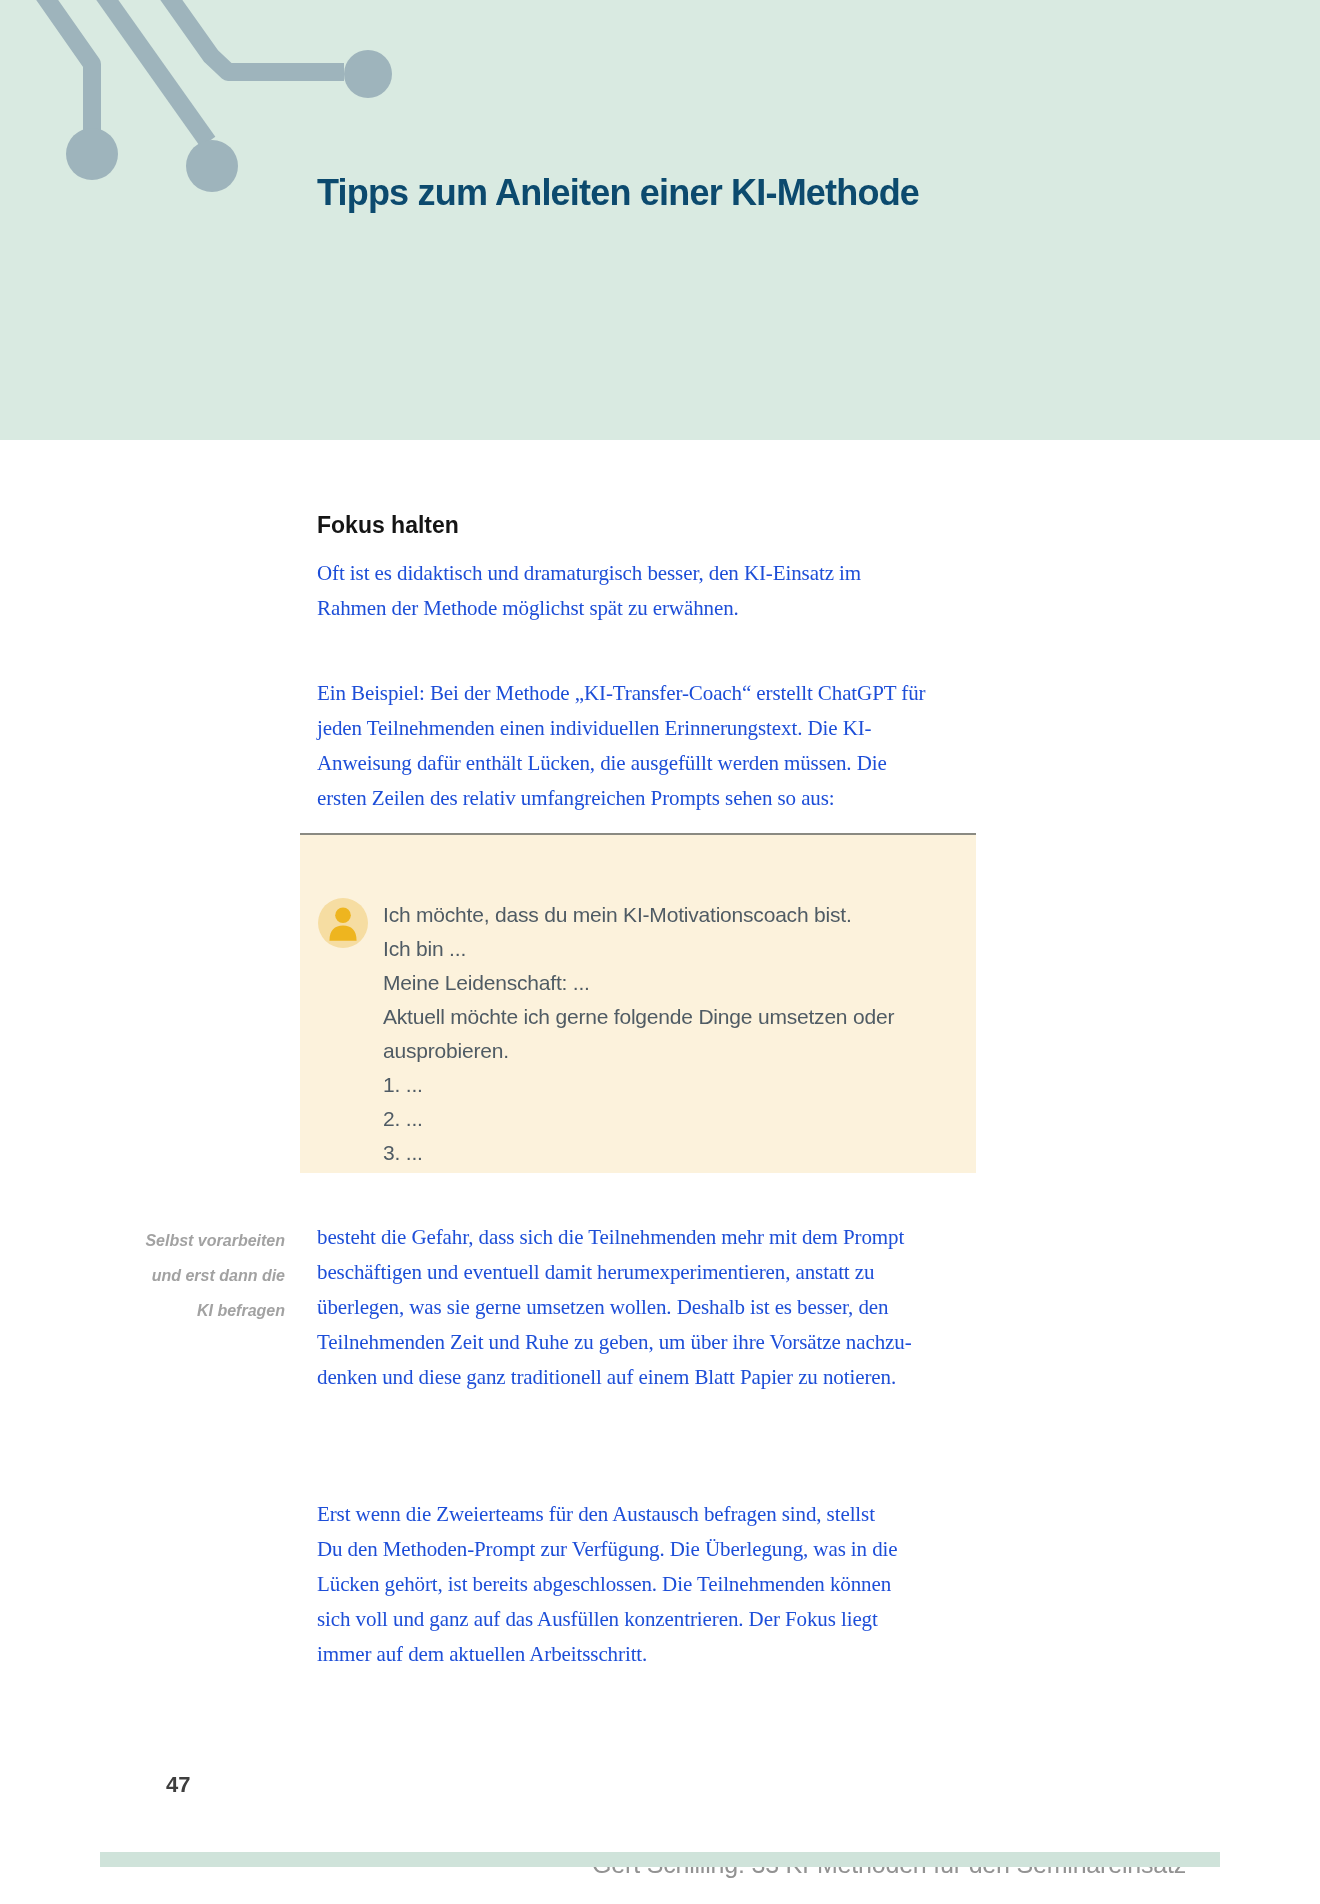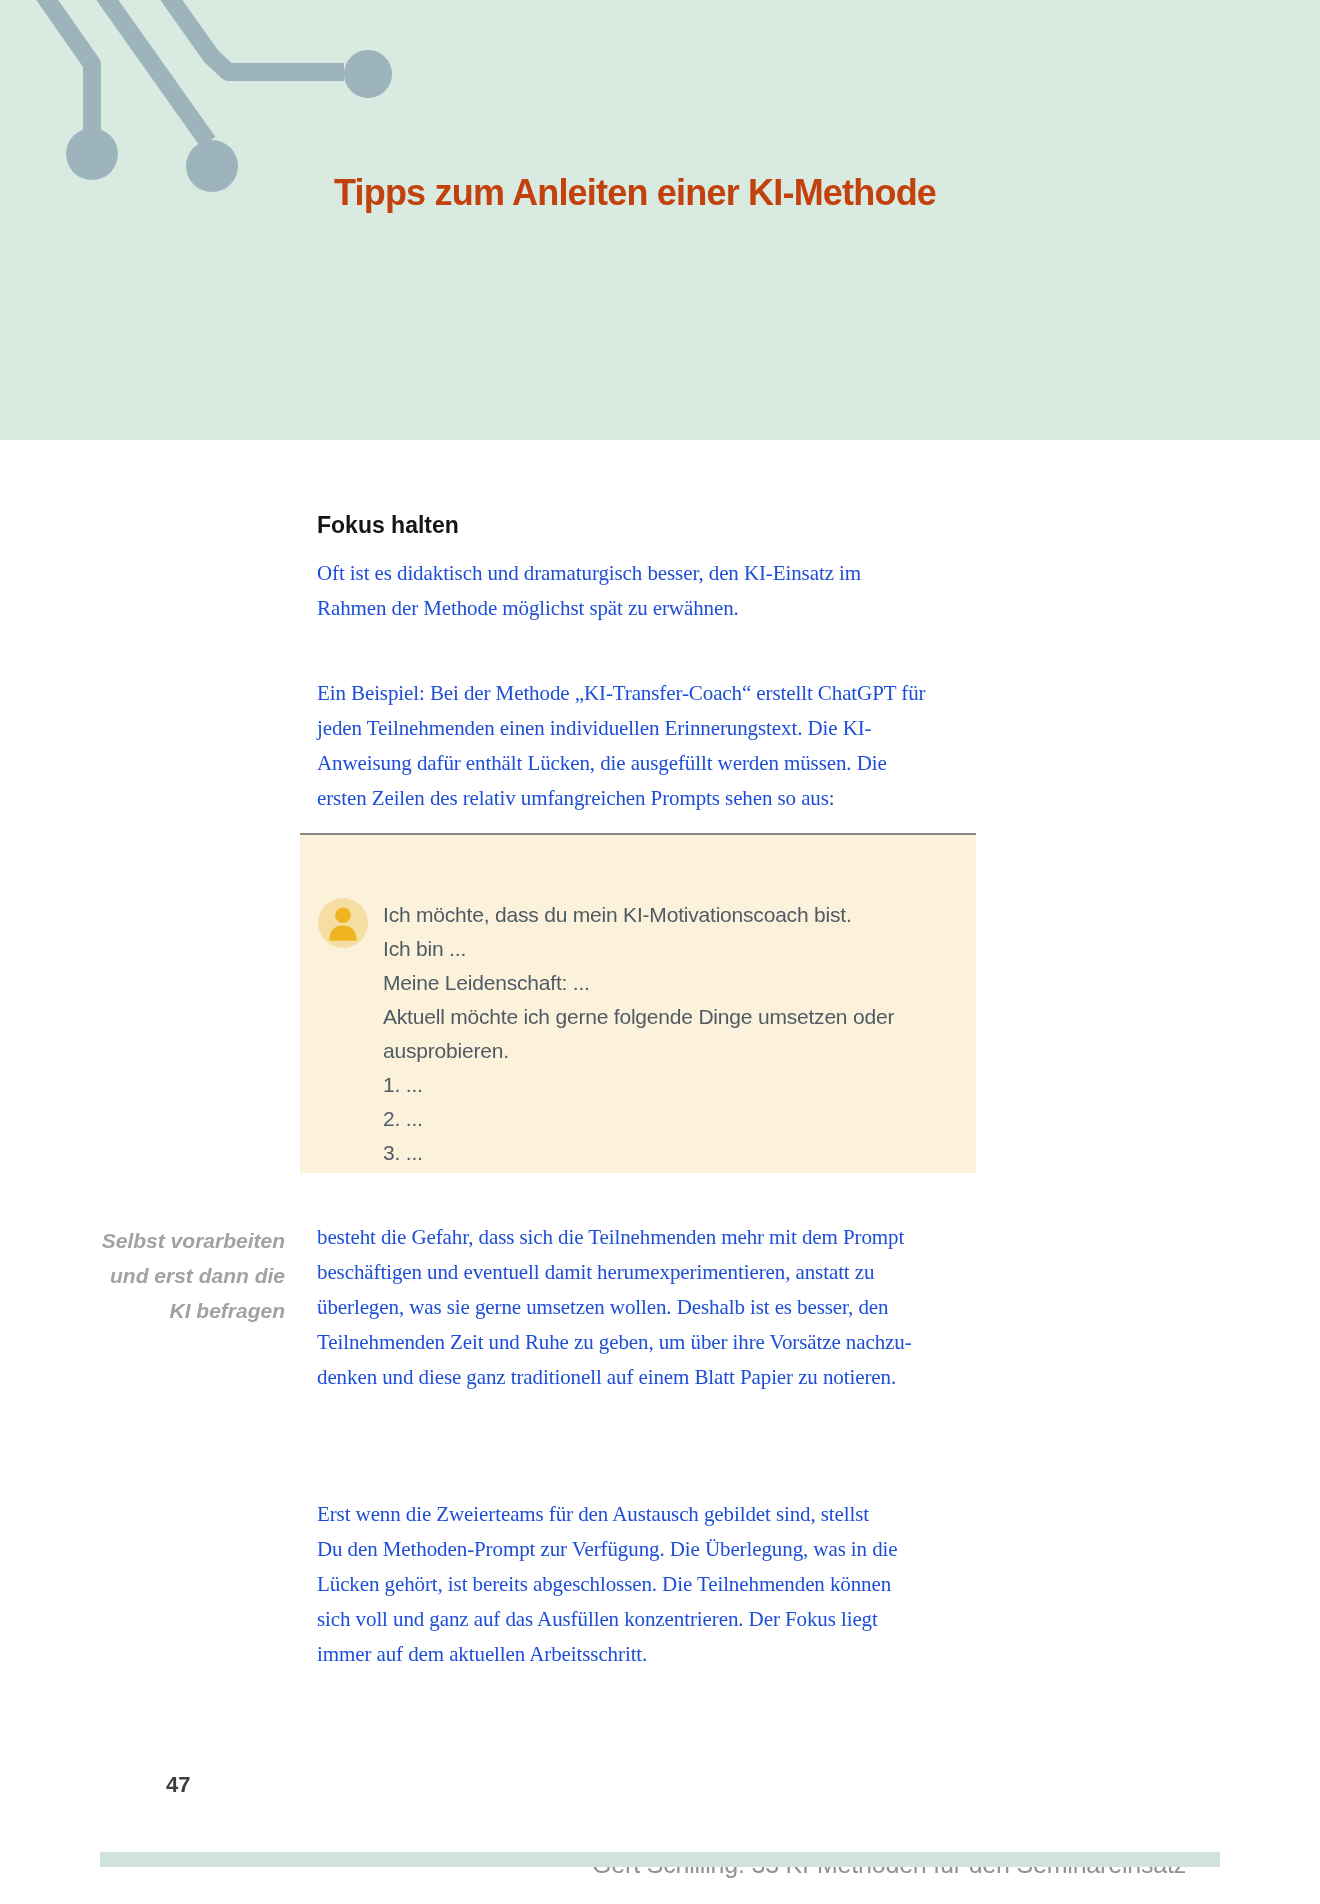--- a/index.html
+++ b/index.html
@@ -7,23 +7,23 @@
     width:1320px; height:1904px; position:relative;
     background:#ffffff; overflow:hidden;
     font-family:"Liberation Serif", serif;
   }
   .band {
     position:absolute; left:0; top:0; width:1320px; height:440px;
     background:#d9eae1;
   }
   .circuit { position:absolute; left:0; top:0; }
   .page-title {
-    position:absolute; left:334px; top:172px; margin:0;
+    position:absolute; left:317px; top:172px; margin:0;
     font-family:"Liberation Sans", sans-serif; font-weight:bold;
-    font-size:36px; letter-spacing:-0.8px; color:#c2410c; white-space:nowrap;
+    font-size:36px; letter-spacing:-0.8px; color:#0c4a6e; white-space:nowrap;
   }
   .section-heading {
     position:absolute; left:317px; top:512px; margin:0;
     font-family:"Liberation Sans", sans-serif; font-weight:bold;
     font-size:23px; color:#151515; white-space:nowrap;
   }
   .para {
     position:absolute; left:317px;
     font-size:21px; line-height:35px; letter-spacing:-0.1px;
     color:#1d4ed8; white-space:nowrap;
@@ -40,21 +40,21 @@
   .box-lines {
     position:absolute; left:83px; top:63px;
     font-family:"Liberation Sans", sans-serif;
     font-size:21px; line-height:34px; letter-spacing:-0.2px;
     color:#4f5b64; white-space:nowrap;
   }
   .margin-note {
     position:absolute; left:40px; top:1223px; width:245px;
     text-align:right; font-family:"Liberation Sans", sans-serif;
     font-style:italic; font-weight:bold;
-    font-size:21px; line-height:35px; color:#a2a2a2; white-space:nowrap;
+    font-size:16px; line-height:35px; color:#a2a2a2; white-space:nowrap;
   }
   .footer-num {
     position:absolute; left:166px; top:1772px;
     font-family:"Liberation Sans", sans-serif; font-weight:bold;
     font-size:22px; color:#3e3e3e;
   }
   .footer-title {
     position:absolute; left:0; top:1850px; width:1186px; text-align:right;
     font-family:"Liberation Sans", sans-serif;
     font-size:25px; letter-spacing:-0.2px; color:#929292; white-space:nowrap;
@@ -126,21 +126,21 @@
 
     <div class="para p3">
         <div>besteht die Gefahr, dass sich die Teilnehmenden mehr mit dem Prompt</div>
         <div>beschäftigen und eventuell damit herumexperimentieren, anstatt zu</div>
         <div>überlegen, was sie gerne umsetzen wollen. Deshalb ist es besser, den</div>
         <div>Teilnehmenden Zeit und Ruhe zu geben, um über ihre Vorsätze nachzu-</div>
         <div>denken und diese ganz traditionell auf einem Blatt Papier zu notieren.</div>
       </div>
 
     <div class="para p4">
-        <div>Erst wenn die Zweierteams für den Austausch gebildet sind, stellst</div>
+        <div>Erst wenn die Zweierteams für den Austausch befragen sind, stellst</div>
         <div>Du den Methoden-Prompt zur Verfügung. Die Überlegung, was in die</div>
         <div>Lücken gehört, ist bereits abgeschlossen. Die Teilnehmenden können</div>
         <div>sich voll und ganz auf das Ausfüllen konzentrieren. Der Fokus liegt</div>
         <div>immer auf dem aktuellen Arbeitsschritt.</div>
       </div>
   </main>
 
   <footer>
     <span class="footer-num">47</span>
     <span class="footer-title">Gert Schilling: 33 KI-Methoden für den Seminareinsatz</span>

